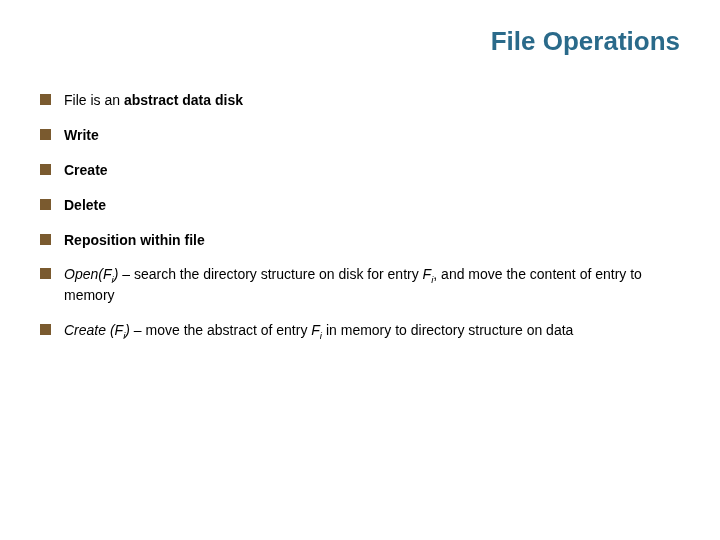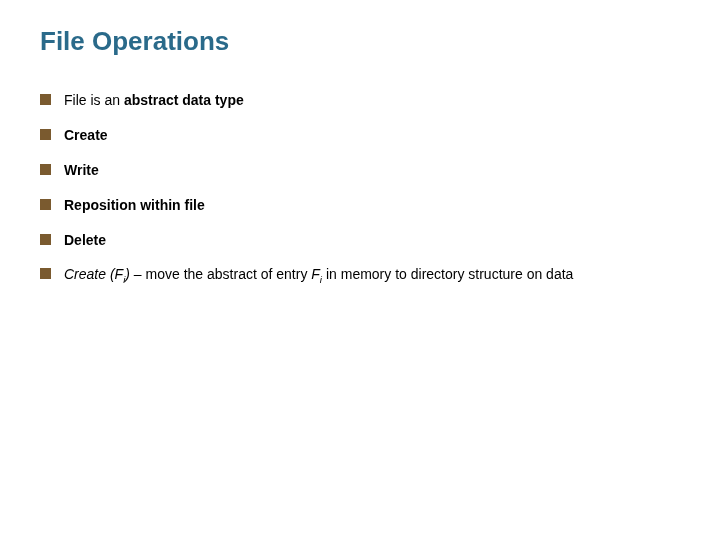--- a/index.html
+++ b/index.html
@@ -12,21 +12,21 @@
     color: #000;
   }
   .slide {
     box-sizing: border-box;
     width: 720px;
     height: 540px;
     padding: 24px 40px 24px 40px;
     position: relative;
   }
   .title {
-    text-align: left;
+    text-align: right;
     font-weight: 700;
     font-size: 26px;
     color: #2a6a8a;
     margin: 2px 0 34px 0;
   }
   ul.bullets {
     list-style: none;
     margin: 0;
     padding: 0;
   }
@@ -53,40 +53,43 @@
 </style>
 </head>
 <body>
 
 <div class="slide">
   <div class="title">File Operations</div>
 
   <ul class="bullets">
 
     <li>
-      <span class="nobold">File is an </span><span>abstract data type</span>
+      <span class="nobold">File is an </span><span>abstract data disk</span>
+    </li>
+
+    <li>
+      <span>Write</span>
     </li>
 
     <li>
       <span>Create</span>
     </li>
 
+
     <li>
-      <span>Write</span>
+      <span>Delete</span>
     </li>
-
 
     <li>
       <span>Reposition within file</span>
     </li>
 
+
     <li>
-      <span>Delete</span>
+      <span class="ital"><span>Open(F</span><sub>i</sub><span>)</span></span><span class="nobold"> – search the directory structure on disk for entry </span><span class="ital"><span>F</span><sub>i</sub></span><span class="nobold">, and move the content of entry to memory</span>
     </li>
-
-
 
     <li>
       <span class="ital"><span>Create (F</span><sub>i</sub><span>)</span></span><span class="nobold"> – move the abstract of entry </span><span class="ital"><span>F</span><sub>i</sub></span><span class="nobold"> in memory to directory structure on data</span>
     </li>
 
   </ul>
 </div>
 
 </body></html>

